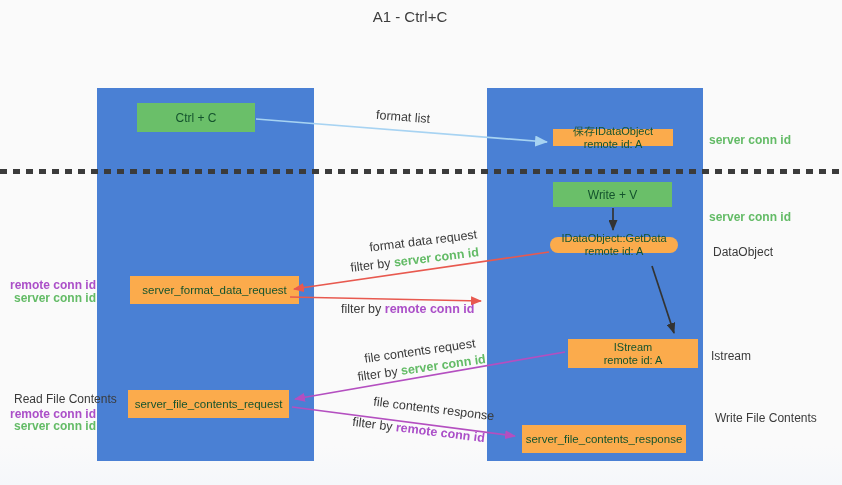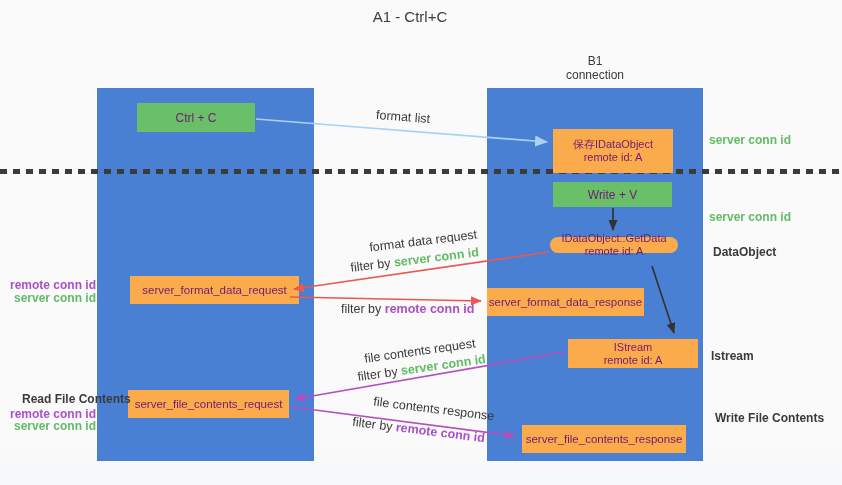--- a/index.html
+++ b/index.html
@@ -10,26 +10,26 @@
   }
   .title{position:absolute;left:300px;top:8px;width:220px;text-align:center;
     font-size:15px;line-height:18px;color:#3c3c3c;}
   .lane{position:absolute;top:88px;height:373px;background:var(--lane-blue,#4a80d4);}
   #lane-left{left:97px;width:217px;}
   #lane-right{left:487px;width:216px;}
   .lane-header{position:absolute;top:54px;text-align:center;font-size:12px;line-height:14px;}
   .dashline{position:absolute;top:169px;left:0;width:842px;height:5px;
     background:repeating-linear-gradient(to right,#3b3b3b 0 7px,transparent 7px 13px);}
   .box{position:absolute;display:flex;flex-direction:column;align-items:center;
-    justify-content:center;color:#701a75;text-align:center;}
+    justify-content:center;color:#14532d;text-align:center;}
   .green{background:var(--box-green,#6abf69);font-size:12px;}
   .orange{background:var(--box-orange,#fbab4c);}
   .orange .ln{font-size:11px;line-height:13px;}
   .orange.single{font-size:11.5px;}
-  .side{position:absolute;font-size:12px;white-space:nowrap;font-weight:bold;}
+  .side{position:absolute;font-size:12px;white-space:nowrap;}
   .ralign{text-align:right;width:86px;}
   .bold-green{color:var(--text-green,#6abf69);font-weight:bold;}
   .bold-purple{color:var(--text-purple,#ab4fc8);font-weight:bold;}
   .alabel{position:absolute;font-size:12.5px;white-space:nowrap;color:#3a3a3a;}
   #arrows{position:absolute;left:0;top:0;width:842px;height:485px;pointer-events:none;}
   .arr{fill:none;stroke-width:1.6px;}
   .arr.blue{stroke:var(--arrow-blue,#a7d3f2);}
   .arr.red{stroke:var(--arrow-red,#e8594f);}
   .arr.magenta{stroke:var(--arrow-magenta,#b44fc0);}
   .arr.black{stroke:var(--arrow-black,#333);stroke-width:1.7px;}
@@ -40,66 +40,61 @@
 </style>
 </head>
 <body>
 
 <div id="stage">
 
   <div class="title">
     <div>A1 - Ctrl+C</div>
   </div>
 
-  <div class="lane-header" style="left:540px;width:110px;">
-    <div>B1</div>
-    <div>connection</div>
-  </div>
 
   <div class="lane" id="lane-left"></div>
   <div class="lane" id="lane-right"></div>
 
   <div class="dashline"></div>
 
   <div class="box green" style="left:137px;top:103px;width:118px;height:29px;">Ctrl + C</div>
 
-  <div class="box orange" style="left:553px;top:129px;width:120px;height:44px;">
+  <div class="box orange" style="left:553px;top:129px;width:120px;height:17px;">
     <div class="ln">保存IDataObject</div>
     <div class="ln">remote id: A</div>
   </div>
 
   <div class="box green" style="left:553px;top:182px;width:119px;height:25px;">Write + V</div>
 
   <div class="box orange" style="left:550px;top:237px;width:128px;height:16px;border-radius:8px;">
     <div class="ln">IDataObject::GetData</div>
     <div class="ln">remote id: A</div>
   </div>
 
   <div class="box orange single" style="left:130px;top:276px;width:169px;height:28px;">server_format_data_request</div>
 
-  <div class="box orange single" style="left:487px;top:288px;width:157px;height:28px;">server_format_data_response</div>
 
   <div class="box orange" style="left:568px;top:339px;width:130px;height:29px;">
     <div class="ln">IStream</div>
     <div class="ln">remote id: A</div>
   </div>
 
   <div class="box orange single" style="left:522px;top:425px;width:164px;height:28px;">server_file_contents_response</div>
 
   <div class="box orange single" style="left:128px;top:390px;width:161px;height:28px;">server_file_contents_request</div>
 
   <div class="side bold-green" style="left:709px;top:133px;">server conn id</div>
   <div class="side bold-green" style="left:709px;top:210px;">server conn id</div>
   <div class="side" style="left:713px;top:245px;">DataObject</div>
   <div class="side" style="left:711px;top:349px;">Istream</div>
   <div class="side" style="left:715px;top:411px;">Write File Contents</div>
 
   <div class="side ralign bold-purple" style="left:10px;top:278px;">remote conn id</div>
   <div class="side ralign bold-green" style="left:10px;top:291px;">server conn id</div>
-  <div class="side" style="left:22px;top:392px;">Read File Contents</div>
+  <div class="side" style="left:14px;top:392px;">Read File Contents</div>
   <div class="side ralign bold-purple" style="left:10px;top:407px;">remote conn id</div>
   <div class="side ralign bold-green" style="left:10px;top:419px;">server conn id</div>
 
   <div class="alabel" style="left:376px;top:110px;transform:rotate(4.5deg);">format list</div>
 
   <div class="alabel" style="left:369px;top:234px;transform:rotate(-7deg);">format data request</div>
   <div class="alabel" style="left:350px;top:253px;transform:rotate(-7deg);"><span>filter by </span><span class="bold-green">server conn id</span></div>
 
   <div class="alabel" style="left:341px;top:302px;"><span>filter by </span><span class="bold-purple">remote conn id</span></div>
 

